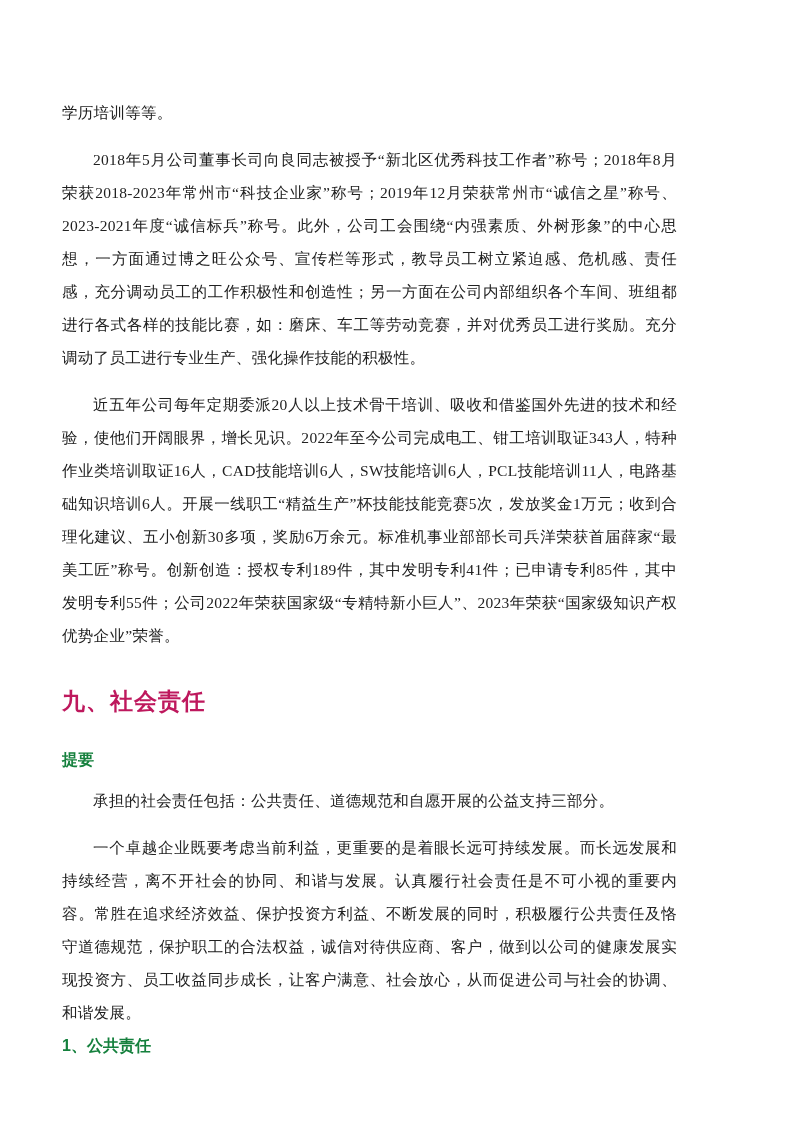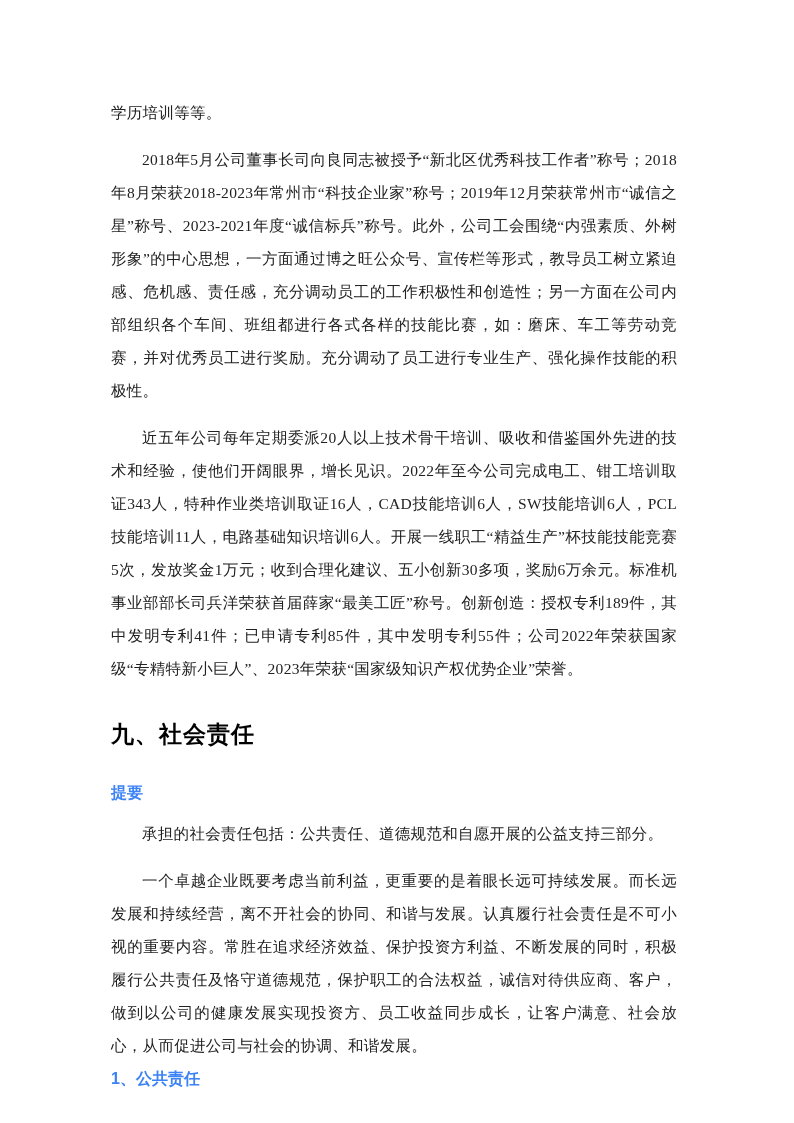--- a/index.html
+++ b/index.html
@@ -7,21 +7,21 @@
     padding: 0;
     background: #ffffff;
   }
   .sheet {
     position: relative;
     width: 794px;
     height: 1123px;
     background: #ffffff;
     overflow: hidden;
     box-sizing: border-box;
-    padding: 96px 117px 0 111px;
+    padding: 96px 117px 0 62px;
     font-family: "Liberation Serif", "DejaVu Serif", serif;
     color: #212121;
   }
   .body-text {
     font-size: 15.5px;
     line-height: 33px;
     text-align: justify;
     text-justify: inter-character;
     letter-spacing: 0.3px;
     margin: 0 0 14px 0;
@@ -29,29 +29,29 @@
   .indent {
     text-indent: 2em;
   }
   .no-indent {
     text-indent: 0;
   }
   h1.section-heading {
     font-family: "Liberation Sans", "DejaVu Sans", sans-serif;
     font-size: 23px;
     font-weight: bold;
-    color: #000000;
+    color: #be185d;
     margin: 34px 0 26px 0;
     letter-spacing: 1px;
   }
   h2.sub-heading {
     font-family: "Liberation Sans", "DejaVu Sans", sans-serif;
     font-size: 16px;
     font-weight: bold;
-    color: #3b82f6;
+    color: #15803d;
     margin: 0 0 8px 0;
     line-height: 33px;
   }
   .summary-para {
     margin-bottom: 0;
   }
 </style>
 </head>
 <body>
 

